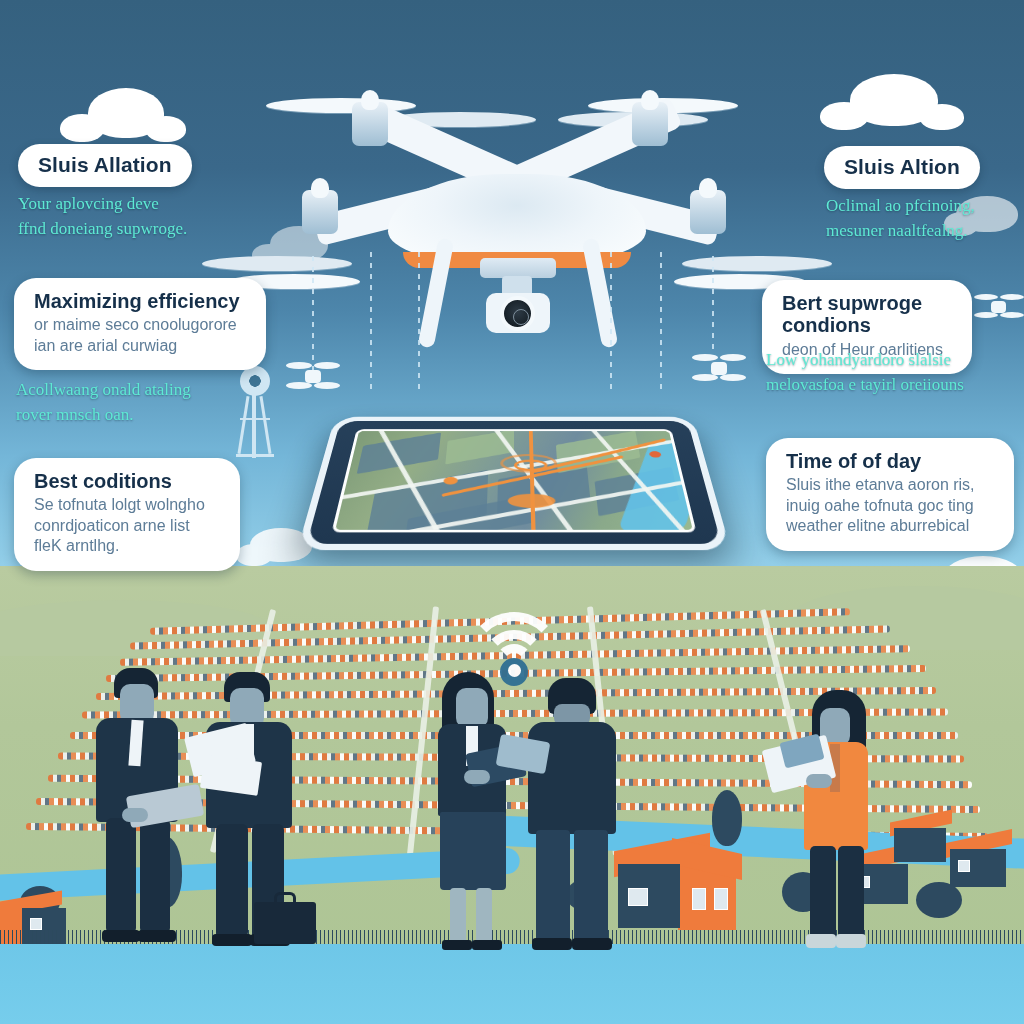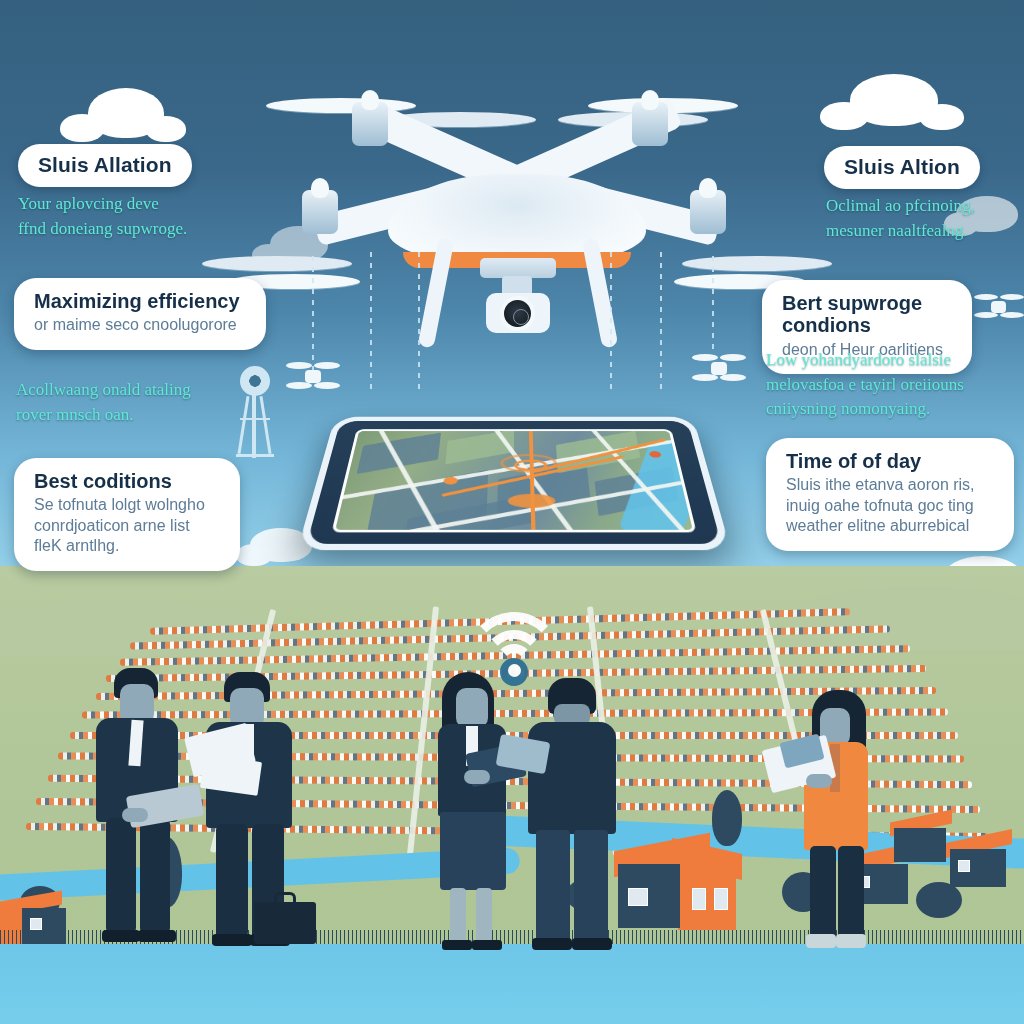--- a/index.html
+++ b/index.html
@@ -472,20 +472,21 @@
     <div class="t">Sluis Allation</div>
   </div>
   <div class="outer" style="left:18px;top:192px;width:250px;">
     <div>Your aplovcing deve</div>
     <div>ffnd doneiang supwroge.</div>
   </div>
 
   <div class="card" style="left:14px;top:278px;width:252px;">
     <div class="t">Maximizing efficiency</div>
     <div class="s">or maime seco cnoolugorore</div>
+    <div class="s">ian are arial curwiag</div>
   </div>
   <div class="outer" style="left:16px;top:378px;width:240px;">
     <div>Acollwaang onald ataling</div>
     <div>rover mnsch oan.</div>
   </div>
 
   <div class="card" style="left:14px;top:458px;width:226px;">
     <div class="t">Best coditions</div>
     <div class="s">Se tofnuta lolgt wolngho</div>
     <div class="s">conrdjoaticon arne list</div>
@@ -500,21 +501,20 @@
     <div>mesuner naaltfealng.</div>
   </div>
 
   <div class="card" style="left:762px;top:280px;width:210px;">
     <div class="t">Bert supwroge condions</div>
     <div class="s">deon of Heur oarlitiens</div>
   </div>
   <div class="outer" style="left:766px;top:348px;width:256px;">
     <div>Low yohandyardoro slalsie</div>
     <div>melovasfoa e tayirl oreiiouns</div>
-    <div>cniiysning nomonyaing.</div>
   </div>
 
   <div class="card" style="left:766px;top:438px;width:248px;">
     <div class="t">Time of of day</div>
     <div class="s">Sluis ithe etanva aoron ris,</div>
     <div class="s">inuig oahe tofnuta goc ting</div>
     <div class="s">weather elitne aburrebical</div>
   </div>
 
 </div>

